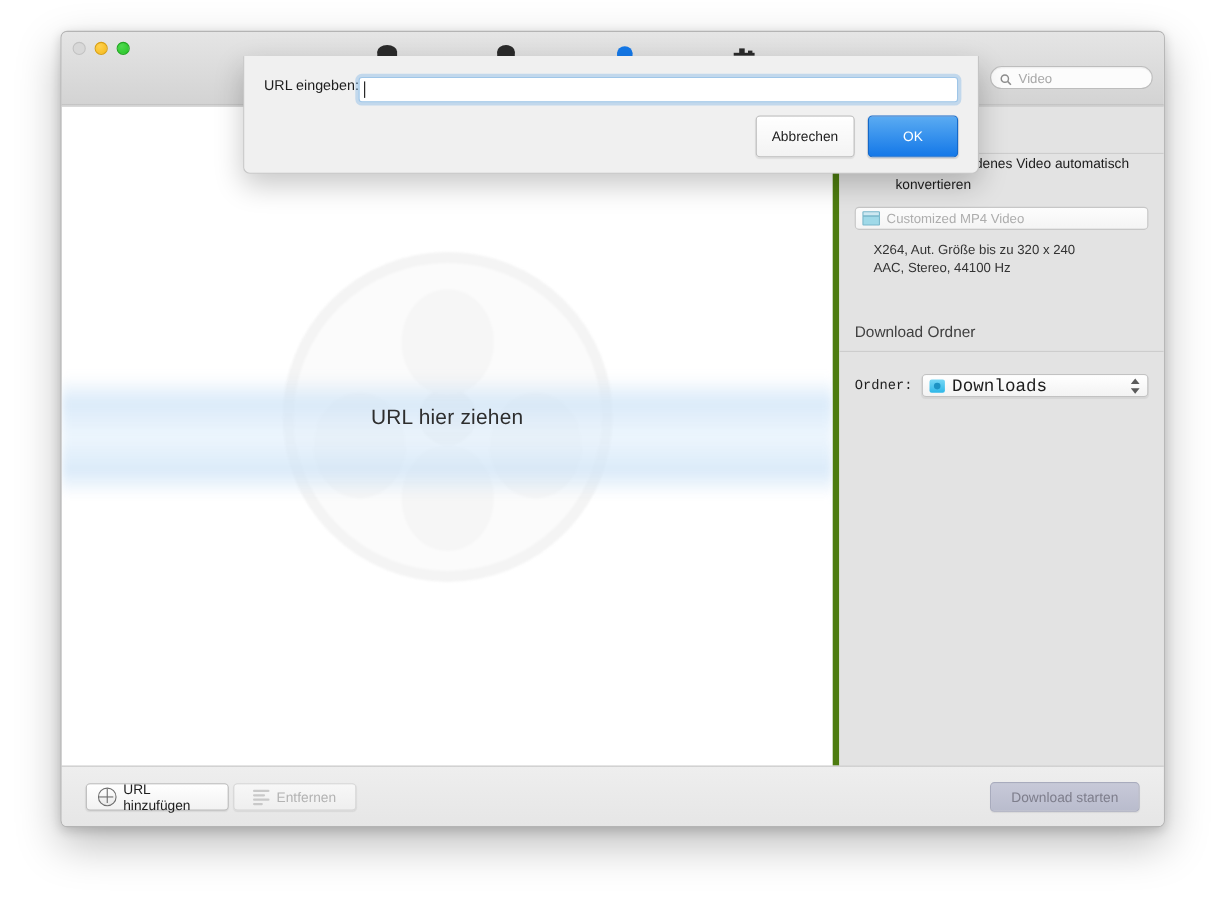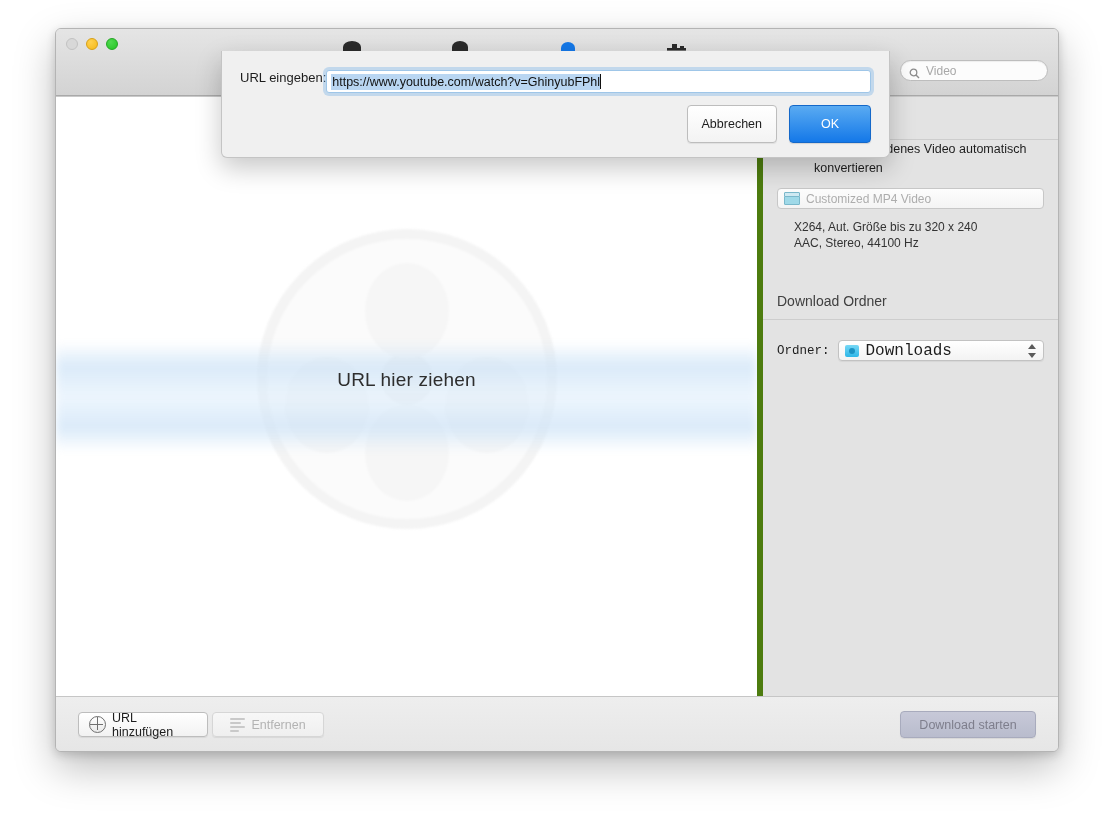--- a/index.html
+++ b/index.html
@@ -639,21 +639,20 @@
       <div class="btn dl">
         <span>Download starten</span>
       </div>
     </div>
   </div>
 
   <div class="sheet">
     <div class="sheet-row">
       <span class="sheet-label">URL eingeben:</span>
       <div class="urlfield">
-        <span class="urlvalue">https://www.youtube.com/watch?v=GhinyubFPhl</span>
         <span class="caret"></span>
       </div>
     </div>
     <div class="sheet-buttons">
       <div class="sbtn cancel">
         <span>Abbrechen</span>
       </div>
       <div class="sbtn ok">
         <span>OK</span>
       </div>

